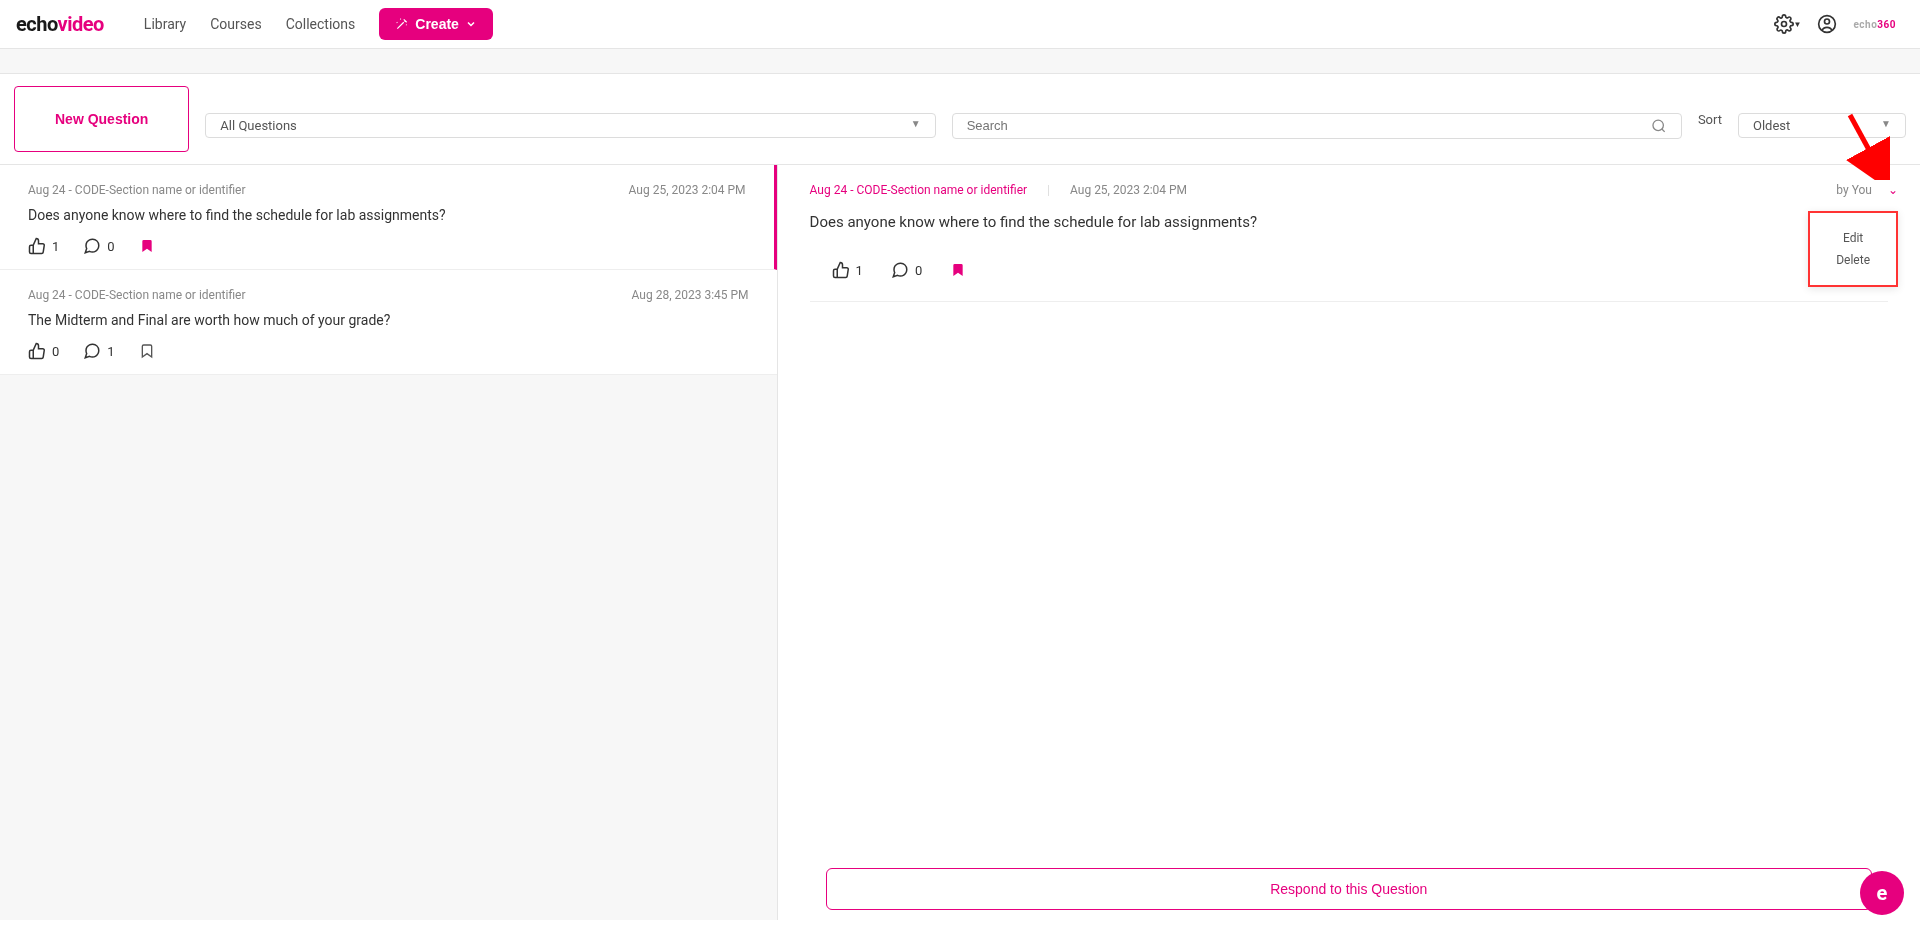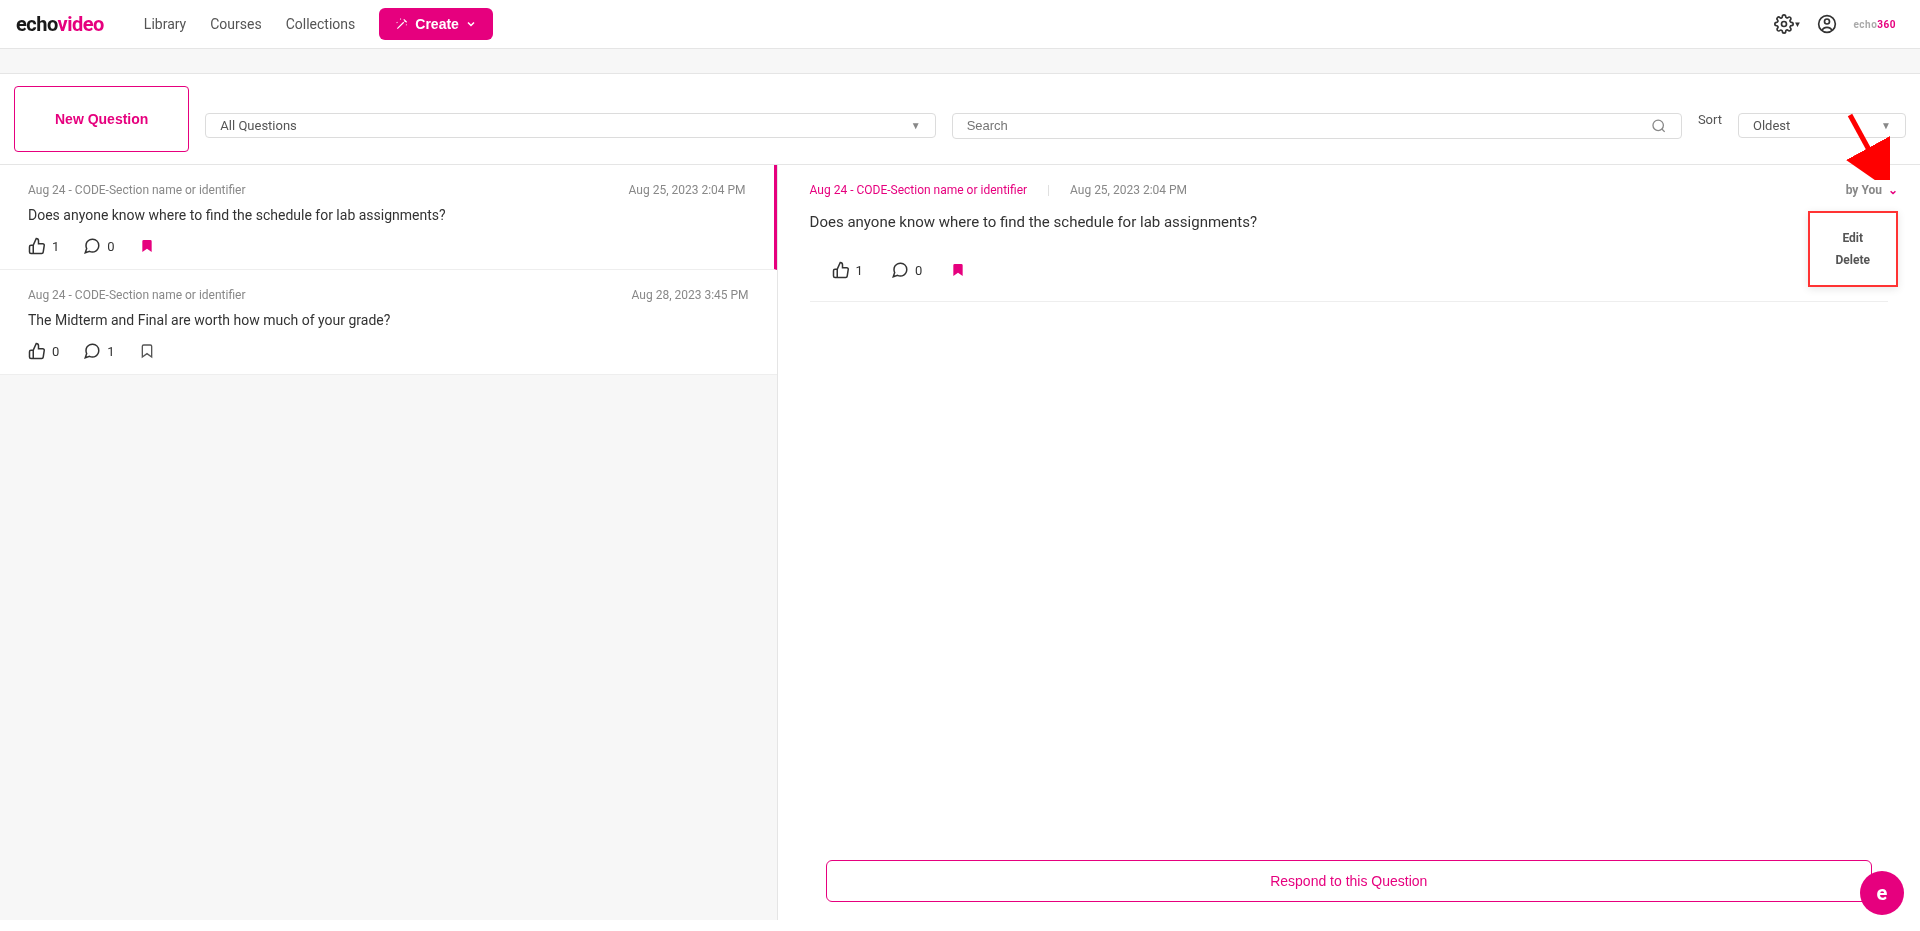--- a/index.html
+++ b/index.html
@@ -24,21 +24,21 @@
     .sub-nav { display: flex; align-items: center; padding: 12px 20px; background: #f7f7f7; border-bottom: 1px solid #e5e5e5; }
     .course-title { font-size: 18px; color: #333; }
     .tabs { display: flex; gap: 0; }
     .tab { padding: 14px 18px; font-size: 13px; color: #555; cursor: pointer; border-right: 1px solid #e5e5e5; }
     .tab:first-child { border-left: 1px solid #e5e5e5; }
     .tab.active { color: #e6007e; border-bottom: 2px solid #e6007e; font-weight: 500; }
 
     
     .toolbar { display: flex; align-items: center; padding: 12px 14px; gap: 16px; border-bottom: 1px solid #e5e5e5; }
     .new-q-btn { border: 1px solid #e6007e; color: #e6007e; background: #fff; border-radius: 4px; padding: 24px 40px; font-size: 14px; font-weight: 600; cursor: pointer; }
-    .dropdown, .search-box, .sort-dropdown { border: 1px solid #dcdcdc; border-radius: 4px; padding: 4px 14px; font-size: 13px; color: #555; display: flex; align-items: center; justify-content: space-between; margin-top: 13px; }
+    .dropdown, .search-box, .sort-dropdown { border: 1px solid #dcdcdc; border-radius: 4px; padding: 4px 14px; font-size: 13px; color: #555; display: flex; align-items: flex-start; justify-content: space-between; margin-top: 13px; }
     .dropdown { flex: 1; cursor: pointer; }
     .search-box { flex: 1; }
     .search-box input { border: none; outline: none; width: 100%; font-size: 13px; }
     .sort-label { font-size: 13px; color: #555; }
     .sort-dropdown { width: 168px; cursor: pointer; }
     .chevron { font-size: 10px; color: #888; }
 
     
     .main { display: flex; height: calc(100vh - 176px); }
     .left-pane { width: 40.5%; border-right: 1px solid #e5e5e5; overflow-y: auto; background: #f7f7f7; }
@@ -50,28 +50,28 @@
     .q-item-body { font-size: 14px; color: #333; margin-bottom: 14px; }
     .q-item-foot { display: flex; gap: 24px; align-items: center; }
     .stat { display: flex; align-items: center; gap: 6px; font-size: 13px; color: #333; }
 
     .detail { padding: 18px 32px; }
     .detail-head { display: flex; align-items: center; gap: 20px; font-size: 12px; color: #888; margin-bottom: 16px; }
     .detail-head .link { color: #e6007e; cursor: pointer; }
     .detail-body { font-size: 15px; color: #333; margin-bottom: 20px; }
     .detail-foot { display: flex; gap: 28px; align-items: center; padding: 10px 0 22px 22px; border-bottom: 1px solid #eee; }
     
-    .author-row { position: absolute; right: 22px; top: 18px; display: flex; align-items: flex-end; gap: 6px; font-size: 12px; color: #888; font-weight: bold; }
+    .author-row { position: absolute; right: 22px; top: 18px; display: flex; align-items: flex-end; gap: 16px; font-size: 12px; color: #888; }
     .chevron-pink { color: #e6007e; font-size: 12px; cursor: pointer; }
 
     .dropdown-menu { position: absolute; right: 0; top: 28px; background: #fff; border: 2px solid #ff3333; box-shadow: 0 2px 8px rgba(0,0,0,0.1); }
     .dropdown-menu-inner { padding: 14px 26px; }
     .dropdown-menu-item { font-size: 12px; color: #555; padding: 4px 0; cursor: pointer; text-align: center; }
 
-    .respond-bar { position: absolute; bottom: 18px; left: 0; right: 0; display: flex; justify-content: center; padding: 0 48px; }
+    .respond-bar { position: absolute; bottom: 10px; left: 0; right: 0; display: flex; justify-content: center; padding: 0 48px; }
     .respond-btn { width: 100%; border: 1px solid #e6007e; color: #e6007e; background: #fff; border-radius: 6px; padding: 12px; font-size: 14px; font-weight: 500; cursor: pointer; }
 
     .fab { position: fixed; bottom: 16px; right: 16px; width: 44px; height: 44px; border-radius: 50%; background: #e6007e; color: #fff; display: flex; align-items: center; justify-content: center; font-weight: bold; font-size: 20px; cursor: pointer; }
 
     .sep { color: #ddd; }
 
     
     .arrow-annotation { position: absolute; right: 30px; top: -55px; pointer-events: none; }
     .arrow-annotation svg { width: 50px; height: 70px; }
   </style>

